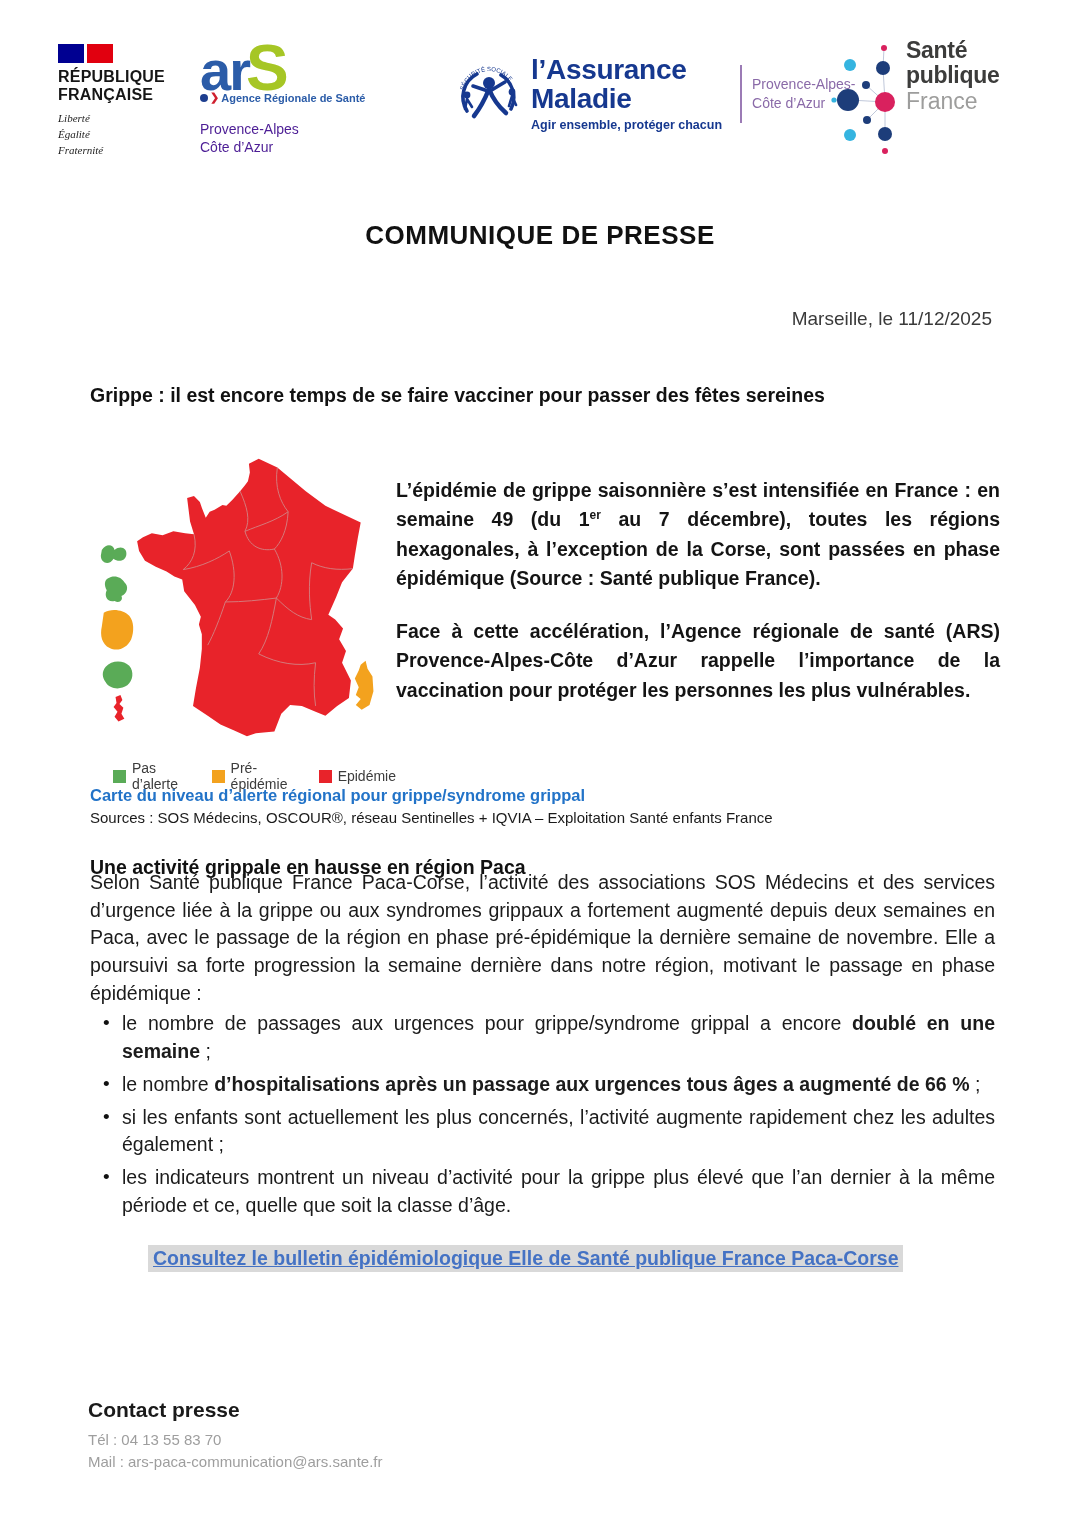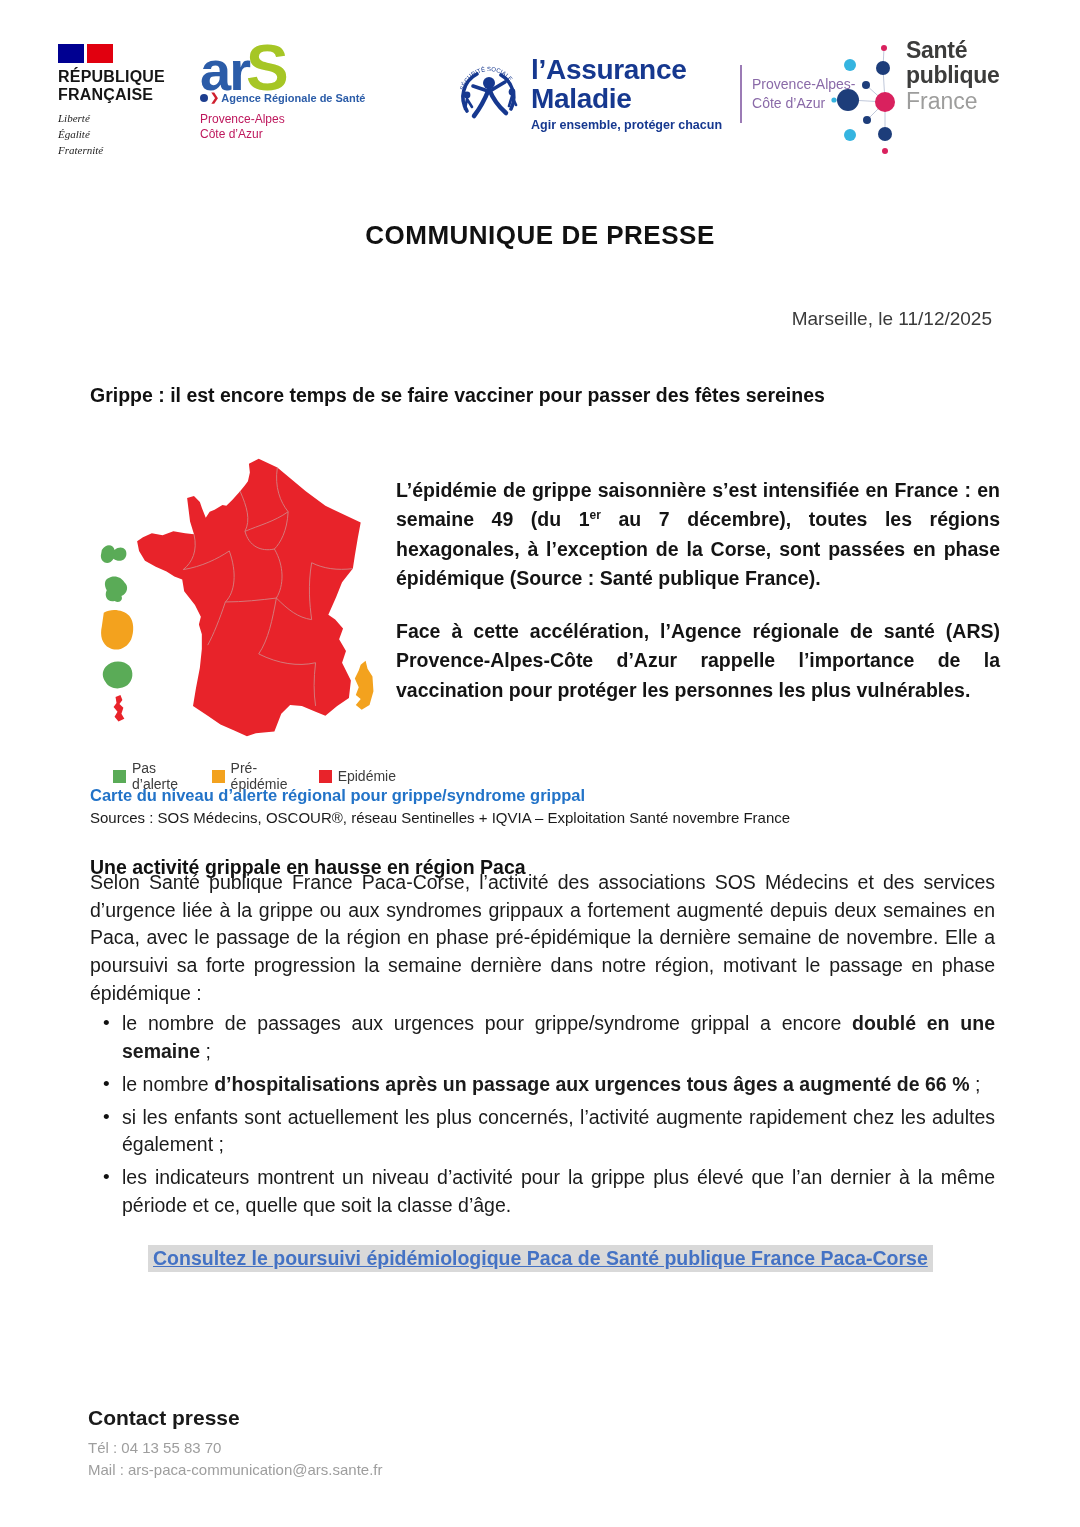--- a/index.html
+++ b/index.html
@@ -24,21 +24,21 @@
   .rf-motto { margin-top:7px; font-family:"Liberation Serif", serif; font-style:italic; font-size:11px; line-height:1.45; color:#222; }
 
   .logo-ars { position:absolute; left:200px; top:40px; width:170px; }
   .ars-mark { line-height:0.9; white-space:nowrap; }
   .ars-mark .ar { font-weight:bold; font-size:56px; color:#2b5ca8; letter-spacing:-2px; }
   .ars-mark .s  { font-weight:bold; font-size:64px; color:#a6c625; margin-left:-3px; }
   .ars-sub { display:flex; align-items:center; gap:2px; margin-top:-6px; }
   .ars-dot { width:8px; height:8px; border-radius:50%; background:#1d3e8f; }
   .ars-chev { color:#cf1f2e; font-weight:bold; font-size:11px; line-height:1; }
   .ars-sub-text { font-size:11px; font-weight:bold; color:#2b5ca8; }
-  .ars-region { font-size:12px; color:#be185d; line-height:1.3; margin-top:8px; }
+  .ars-region { font-size:14px; color:#4c1d95; line-height:1.3; margin-top:16px; }
 
   .logo-am { position:absolute; left:455px; top:56px; display:flex; align-items:center; }
   .am-text { margin-left:8px; }
   .am-name { font-weight:bold; font-size:28px; line-height:1.02; color:#16388f; letter-spacing:-0.3px; }
   .am-tag { font-weight:bold; font-size:12.5px; color:#16388f; margin-top:5px; }
   .am-div { width:2px; height:58px; background:#9b7bb5; margin-left:18px; }
   .am-region { margin-left:10px; font-size:14px; color:#8a6aa8; line-height:1.35; }
 
   .logo-spf { position:absolute; left:828px; top:38px; display:flex; }
   .spf-text { margin-left:6px; }
@@ -83,21 +83,21 @@
                   text-align:justify; margin-bottom:5px; color:#1b1b1b; }
   .body-flow li::before { content:"•"; position:absolute; left:-19px; top:0;
                           font-size:19px; color:#111; }
   .link-wrap { margin:26px 0 0 58px; }
   .bulletin-link { display:inline-block; background:#d9d9d9; color:#4472c4;
                    font-size:19.5px; font-weight:bold; text-decoration:underline;
                    padding:2px 5px; cursor:pointer; }
 
   
   .contact { position:absolute; left:88px; top:1398px; }
-  .contact-head { font-size:21px; font-weight:bold; color:#1a1a1a;margin-top:8px; }
+  .contact-head { font-size:21px; font-weight:bold; color:#1a1a1a; }
   .contact-line { font-size:15px; color:#9e9e9e; line-height:1.45; }
   .contact-line.first { margin-top:7px; }
 
   b { font-weight:bold; }
 </style>
 </head>
 <body>
 
 <div class="page">
 
@@ -256,35 +256,35 @@
       </div>
     </div>
     <div class="intro-col">
       <p><span>L’épidémie de grippe saisonnière s’est intensifiée en France : en semaine 49 (du 1</span><sup>er</sup><span> au 7 décembre), toutes les régions hexagonales, à l’exception de la Corse, sont passées en phase épidémique (Source : Santé publique France).</span></p>
       <p>Face à cette accélération, l’Agence régionale de santé (ARS) Provence-Alpes-Côte d’Azur rappelle l’importance de la vaccination pour protéger les personnes les plus vulnérables.</p>
     </div>
   </div>
 
   <div class="caption-block">
     <div class="map-caption">Carte du niveau d’alerte régional pour grippe/syndrome grippal</div>
-    <div class="map-sources">Sources : SOS Médecins, OSCOUR®, réseau Sentinelles + IQVIA – Exploitation Santé novembre France</div>
+    <div class="map-sources">Sources : SOS Médecins, OSCOUR®, réseau Sentinelles + IQVIA – Exploitation Santé enfants France</div>
   </div>
 
   <div class="section-head">Une activité grippale en hausse en région Paca</div>
 
   <div class="body-flow">
     <p>Selon Santé publique France Paca-Corse, l’activité des associations SOS Médecins et des services d’urgence liée à la grippe ou aux syndromes grippaux a fortement augmenté depuis deux semaines en Paca, avec le passage de la région en phase pré-épidémique la dernière semaine de novembre. Elle a poursuivi sa forte progression la semaine dernière dans notre région, motivant le passage en phase épidémique :</p>
     <ul>
       <li><span>le nombre de passages aux urgences pour grippe/syndrome grippal a encore </span><b>doublé en une semaine</b><span> ;</span></li>
       <li><span>le nombre </span><b>d’hospitalisations après un passage aux urgences tous âges a augmenté de 66 %</b><span> ;</span></li>
       <li><span>si les enfants sont actuellement les plus concernés, l’activité augmente rapidement chez les adultes également ;</span><b></b><span></span></li>
       <li><span>les indicateurs montrent un niveau d’activité pour la grippe plus élevé que l’an dernier à la même période et ce, quelle que soit la classe d’âge.</span><b></b><span></span></li>
     </ul>
     <div class="link-wrap">
-      <a class="bulletin-link">Consultez le poursuivi épidémiologique Paca de Santé publique France Paca-Corse</a>
+      <a class="bulletin-link">Consultez le bulletin épidémiologique Elle de Santé publique France Paca-Corse</a>
     </div>
   </div>
 
   <div class="contact">
     <div class="contact-head">Contact presse</div>
     <div class="contact-line first">Tél : 04 13 55 83 70</div>
     <div class="contact-line">Mail : ars-paca-communication@ars.sante.fr</div>
   </div>
 
 </div>

